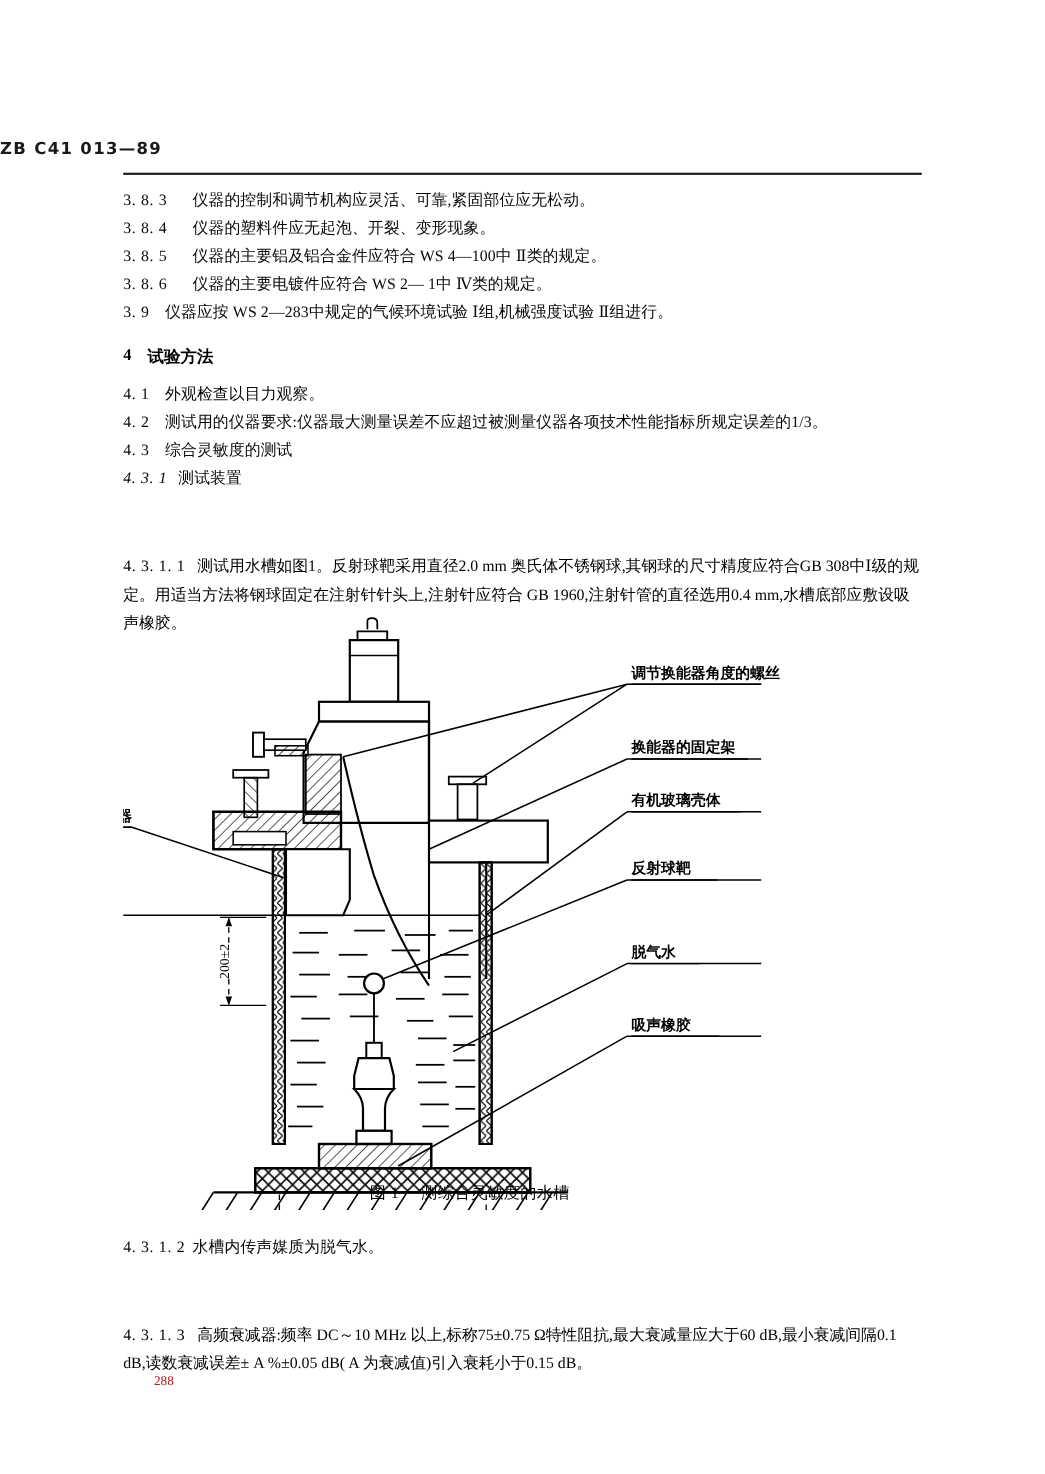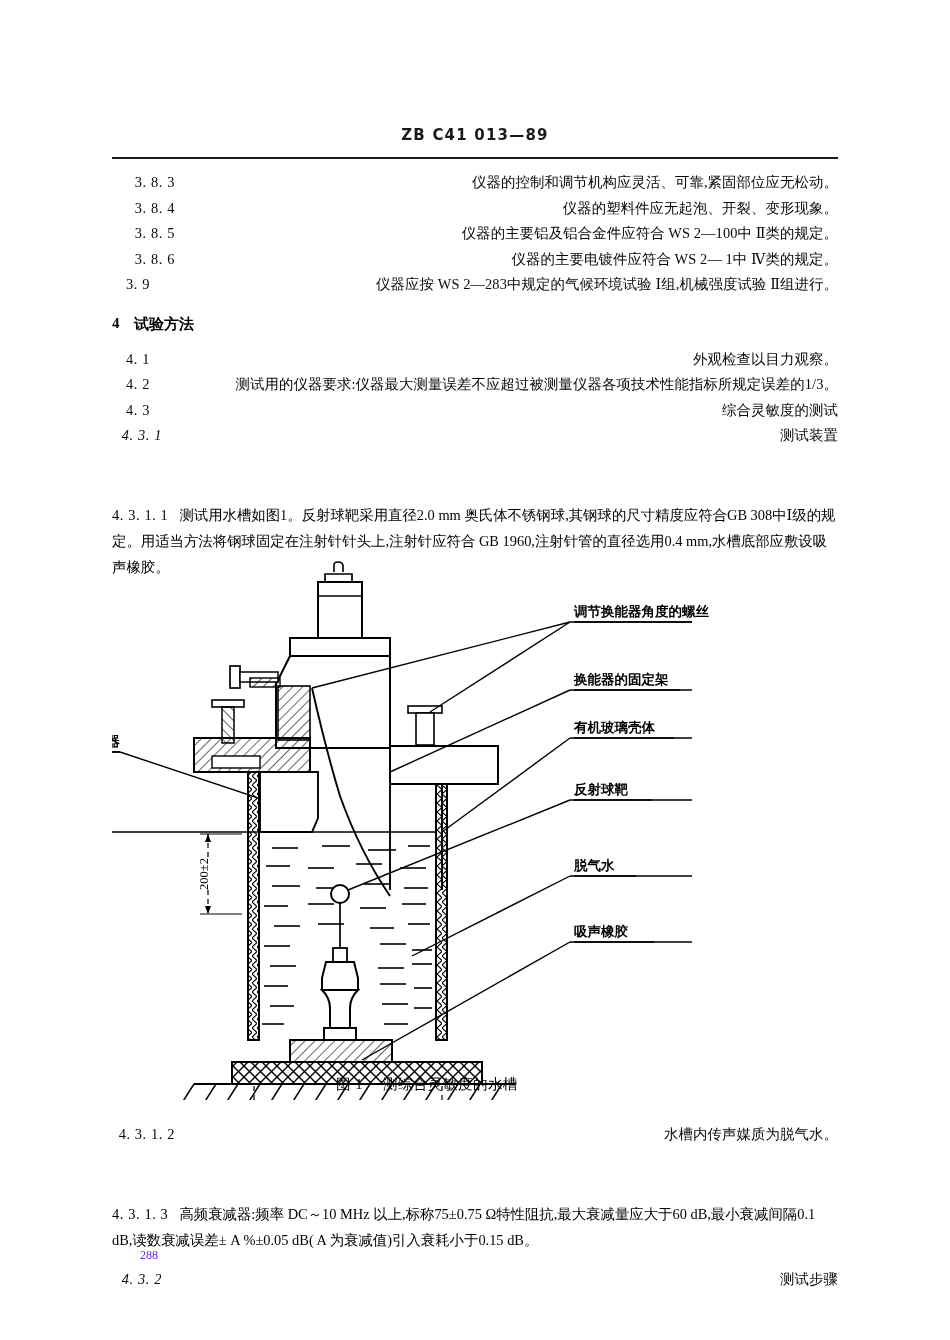--- a/index.html
+++ b/index.html
@@ -13,21 +13,20 @@
     font-family: "Liberation Serif", "DejaVu Serif", serif;
     color: #000;
     overflow: hidden;
   }
 
   
   #page-header {
     position: absolute;
     left: 0; top: 126px;
     width: 950px;
-    text-align: center;
   }
   #page-header .hdr-text {
     font-family: "DejaVu Sans", "Liberation Sans", sans-serif;
     font-weight: bold;
     font-size: 15px;
     letter-spacing: 1.2px;
     color: #1a1a1a;
   }
   #header-rule {
     position: absolute;
@@ -43,21 +42,20 @@
     width: 726px;
   }
   .clause {
     display: flex;
     align-items: flex-start;
     font-size: 14.4px;
     line-height: 25.5px;
     margin: 0;
     padding: 0;
     color: #080808;
-    text-align: right;
   }
   .clause .num {
     flex: 0 0 auto;
     letter-spacing: 0.6px;
     white-space: nowrap;
     font-family: "Liberation Serif", serif;
   }
   .clause .num.w-4 { min-width: 63px; }
   .clause .num.w-3 { min-width: 50px; font-style: italic; }
   .clause .num.w-2 { min-width: 38px; }
@@ -100,25 +98,25 @@
     font-size: 14.6px;
     letter-spacing: 0.4px;
   }
   #figure-caption .cap-num { margin-right: 16px; }
 
   
   #page-number {
     position: absolute;
     left: 140px; top: 1248px;
     font-size: 12px;
-    color: #6d28d9;
+    color: #b91c1c;
     font-family: "Liberation Serif", serif;
   }
 
-  .spk { letter-spacing: 0.05px; margin-left: 12px; }
+  .spk { letter-spacing: 0.05px; }
 </style>
 </head>
 <body>
 
 <div id="page-header">
   <span class="hdr-text">ZB C41 013—89</span>
 </div>
 <div id="header-rule"></div>
 
 <div id="content">
@@ -127,21 +125,21 @@
     <p class="clause">
       <span class="num w-4">3. 8. 3</span>
       <span class="txt">仪器的控制和调节机构应灵活、可靠,紧固部位应无松动。</span>
     </p>
     <p class="clause">
       <span class="num w-4">3. 8. 4</span>
       <span class="txt">仪器的塑料件应无起泡、开裂、变形现象。</span>
     </p>
     <p class="clause">
       <span class="num w-4">3. 8. 5</span>
-      <span class="txt">仪器的主要铝及铝合金件应符合 WS 2—100中 Ⅱ类的规定。</span>
+      <span class="txt">仪器的主要铝及铝合金件应符合 WS 4—100中 Ⅱ类的规定。</span>
     </p>
     <p class="clause">
       <span class="num w-4">3. 8. 6</span>
       <span class="txt">仪器的主要电镀件应符合 WS 2— 1中 Ⅳ类的规定。</span>
     </p>
     <p class="clause">
       <span class="num w-2">3. 9</span>
       <span class="txt">仪器应按 WS 2—283中规定的气候环境试验 Ⅰ组,机械强度试验 Ⅱ组进行。</span>
     </p>
   </div>
@@ -435,19 +433,15 @@
 
 <div style="position:absolute; left:112px; top:1122px; width:726px;">
   <p class="clause">
     <span class="num w-4">4. 3. 1. 2</span>
     <span class="txt">水槽内传声媒质为脱气水。</span>
   </p>
   <div class="spacer-sm"></div>
   <p class="wrapblock">
     <span class="num">4. 3. 1. 3</span><span>高频衰减器:频率 DC～10 MHz 以上,标称75±0.75 Ω特性阻抗,最大衰减量应大于60 dB,最小衰减间隔0.1 dB,读数衰减误差± A %±0.05 dB( A 为衰减值)引入衰耗小于0.15 dB。</span>
   </p>
-  <p class="clause" style="margin-top:2px;">
-    <span class="num w-3">4. 3. 2</span>
-    <span class="txt">测试步骤</span>
-  </p>
 </div>
 
 <div id="page-number">288</div>
 
 </body></html>

